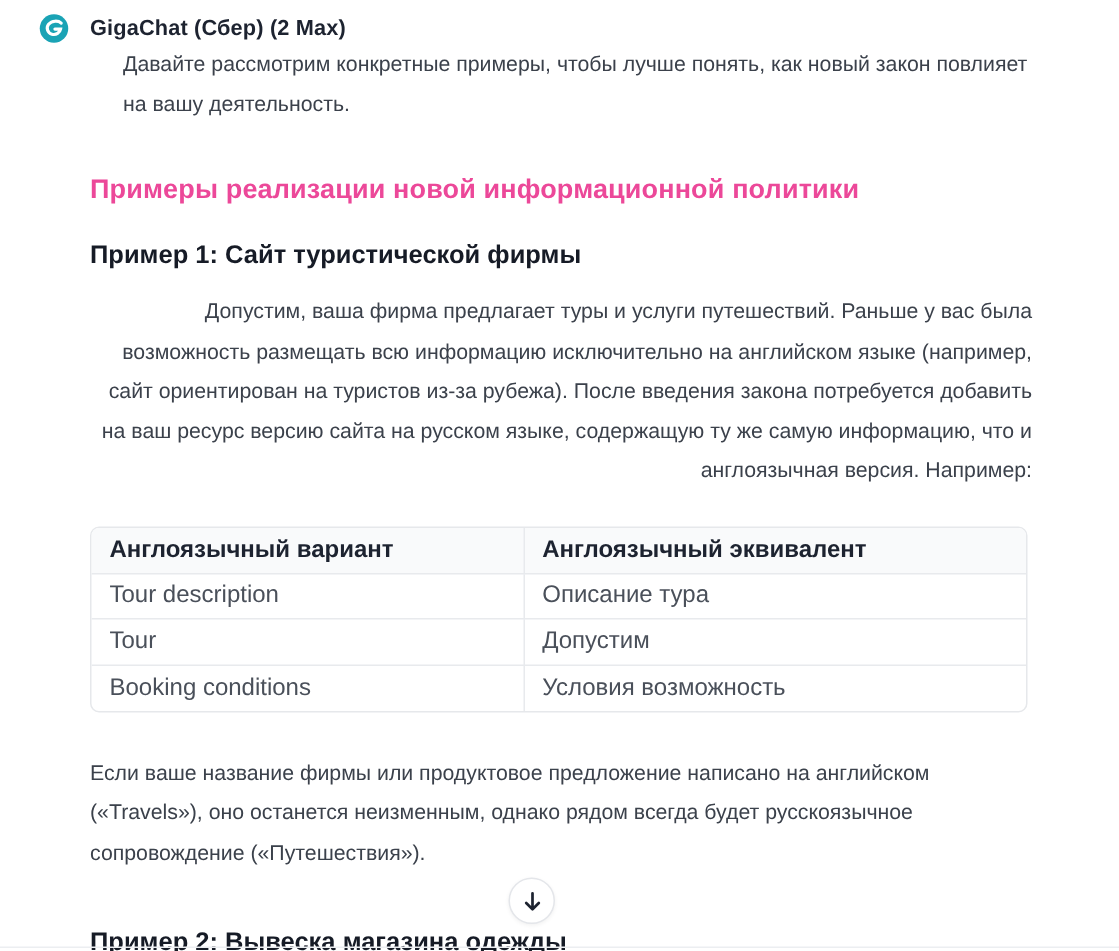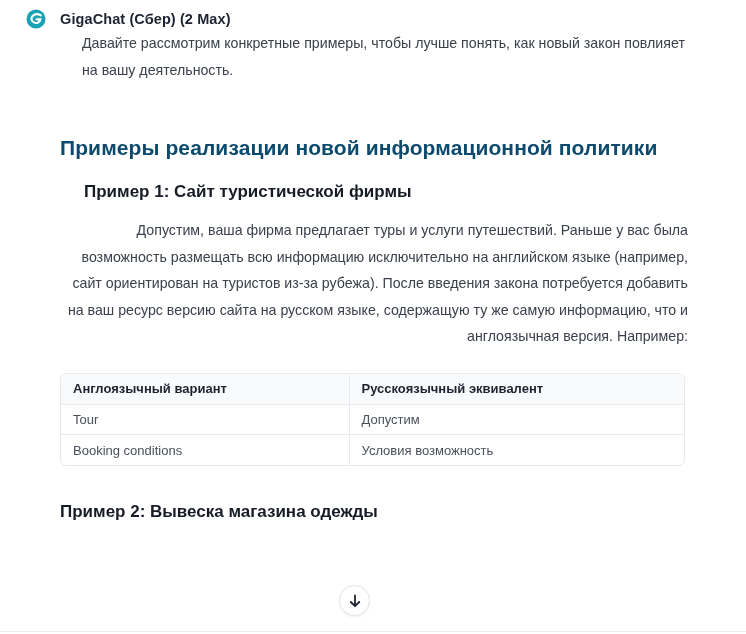--- a/index.html
+++ b/index.html
@@ -26,38 +26,37 @@
 
     .content {
       position: absolute; left: 60px; top: 30px; width: 628px;
     }
     p.body {
       font-size: 14.2px; line-height: 26.5px; color: #3b414b;
     }
     .intro { margin-top: 0; margin-left: 22px; }
 
     h2.h-main {
-      margin-top: 51px;
-      font-size: 21px; font-weight: bold; color: #0c4a6e;
+      margin-top: 29px;
+      font-size: 18px; font-weight: bold; color: #ec4899;
       line-height: 28px; letter-spacing: 0.1px;
     }
     h3.h-sub {
       margin-top: 18px;
       font-size: 17px; font-weight: bold; color: #161b26;
       line-height: 24px;
-      margin-left: 24px;
     }
     .para1 { margin-top: 13px; text-align: right; }
 
     .table-wrap {
       margin-top: 23px;
       border: 1px solid #e6e8eb; border-radius: 6px;
       overflow: hidden; width: 625px;
     }
-    table { border-collapse: collapse; width: 100%; font-size: 13px; }
+    table { border-collapse: collapse; width: 100%; font-size: 16px; }
     th, td {
       text-align: left; height: 30.5px; padding: 0 12px;
       border-bottom: 1px solid #e8eaed;
     }
     th { background: #f9fafb; font-weight: bold; color: #1d2330; }
     td { color: #4a505a; }
     tr:last-child td { border-bottom: none; }
     th:first-child, td:first-child { width: 288px; border-right: 1px solid #e8eaed; }
 
     .para2 { margin-top: 28px; }
@@ -105,36 +104,41 @@
 
     <h3 class="h-sub">Пример 1: Сайт туристической фирмы</h3>
 
     <p class="body para1">Допустим, ваша фирма предлагает туры и услуги путешествий. Раньше у вас была возможность размещать всю информацию исключительно на английском языке (например, сайт ориентирован на туристов из-за рубежа). После введения закона потребуется добавить на ваш ресурс версию сайта на русском языке, содержащую ту же самую информацию, что и англоязычная версия. Например:</p>
 
     <div class="table-wrap">
       <table>
         <thead>
           <tr>
             <th>Англоязычный вариант</th>
-            <th>Русскоязычный эквивалент</th>
+            <th>Англоязычный эквивалент</th>
           </tr>
         </thead>
         <tbody>
+          <tr>
+            <td>Tour description</td>
+            <td>Описание тура</td>
+          </tr>
           <tr>
             <td>Tour</td>
             <td>Допустим</td>
           </tr>
           <tr>
             <td>Booking conditions</td>
             <td>Условия возможность</td>
           </tr>
         </tbody>
       </table>
     </div>
 
+    <p class="body para2">Если ваше название фирмы или продуктовое предложение написано на английском («Travels»), оно останется неизменным, однако рядом всегда будет русскоязычное сопровождение («Путешествия»).</p>
 
     <h3 class="h-sub2">Пример 2: Вывеска магазина одежды</h3>
   </div>
 
   <div class="scroll-btn">
     <svg viewBox="0 0 14 14">
       <path d="M7 1.5 V12 M2.8 8 L7 12.2 L11.2 8" fill="none" stroke="#1d2330" stroke-width="1.8" stroke-linecap="round" stroke-linejoin="round"></path>
     </svg>
   </div>
 

